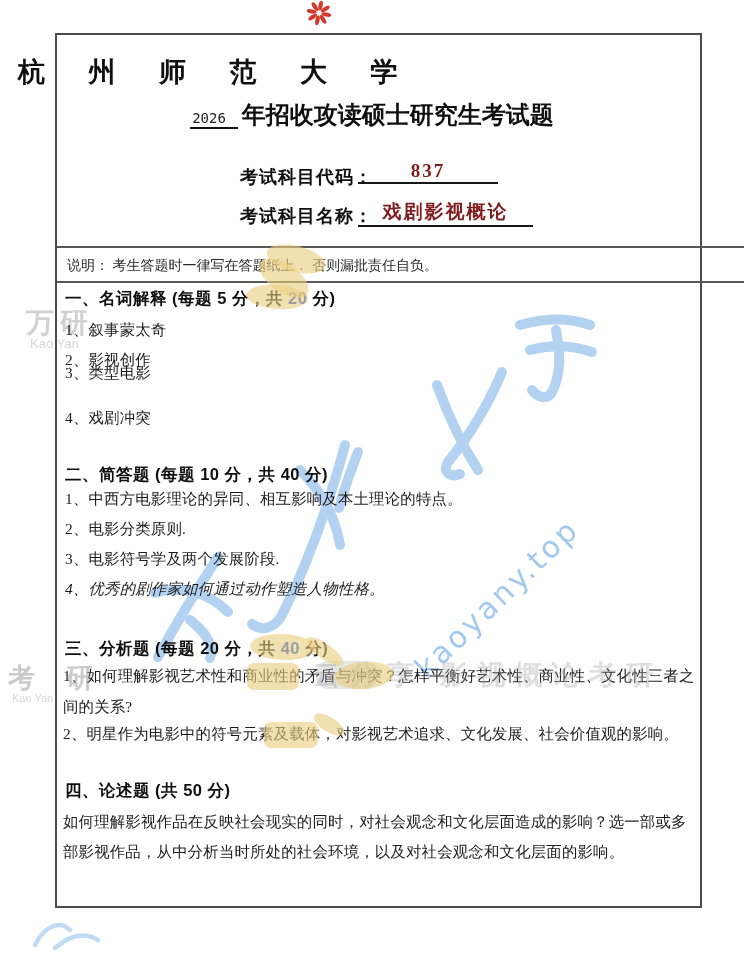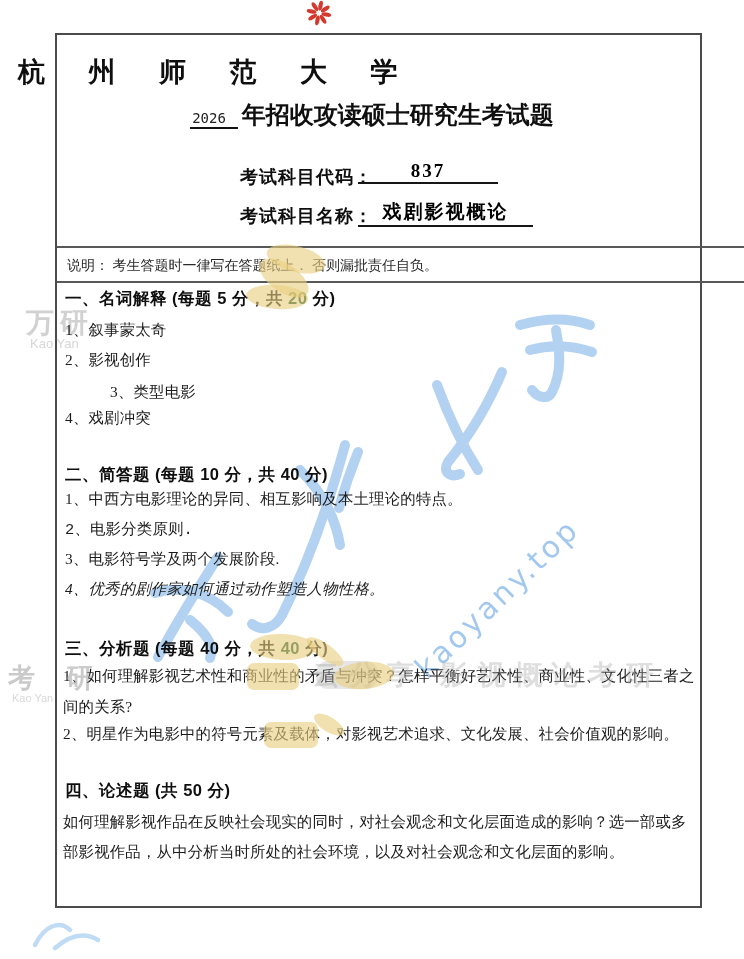--- a/index.html
+++ b/index.html
@@ -15,26 +15,26 @@
   #note-band{position:absolute;left:57px;top:246px;width:732px;height:37px;
              border-top:2px solid #585858;border-bottom:2px solid #585858;box-sizing:border-box;}
   #note-text{position:absolute;left:10px;top:9px;font-size:14px;color:#2a2a2a;}
   
   #title-univ{left:0;right:0;top:54px;text-align:left;font-size:27px;letter-spacing:18px;text-indent:18px;}
   #title-exam{left:0;right:0;top:99px;text-align:center;font-size:24px;}
   #title-exam .yr{font-family:"DejaVu Sans Mono",monospace;font-weight:normal;font-size:14px;
                   border-bottom:2px solid #111;padding:0 12px 1px 2px;margin-right:4px;color:#222;}
   .fieldlabel{font-size:18px;letter-spacing:1px;}
   .u-line{position:absolute;border-bottom:2px solid #161616;text-align:center;
-          font-size:19px;font-weight:600;letter-spacing:2px;color:#000000;}
+          font-size:19px;font-weight:600;letter-spacing:2px;color:#7f1d1d;}
   
   .hl{position:absolute;background:#e8cf7f;opacity:.62;border-radius:50%;z-index:6;}
   .hl-rect{border-radius:7px;}
   .gray-smudge{position:absolute;background:#9a9a9a;opacity:.25;border-radius:12px;z-index:5;}
-  .hl-num{color:#14532d;}
+  .hl-num{color:#1d4ed8;}
   
   .wm{position:absolute;z-index:1;}
   #wm-kaoyany{left:420px;top:655px;transform:rotate(-44deg);transform-origin:0 50%;
               font-family:"DejaVu Sans",sans-serif;font-size:30px;letter-spacing:3px;color:#9cc4ed;opacity:.92;}
   #wm-logo1{left:26px;top:304px;font-family:"Liberation Sans",sans-serif;font-weight:bold;
             font-size:28px;letter-spacing:6px;color:#c6c6c6;opacity:.8;}
   #wm-logo1-sub{left:30px;top:336px;font-family:"Liberation Sans",sans-serif;font-size:13px;color:#d2d2d2;opacity:.9;}
   #wm-stamp2{left:8px;top:660px;font-family:"Liberation Sans",sans-serif;font-weight:bold;
              font-size:27px;letter-spacing:12px;color:#9f9f9f;opacity:.55;z-index:5;}
   #wm-stamp2-sub{left:12px;top:692px;font-family:"Liberation Sans",sans-serif;font-size:11px;color:#cfcfcf;opacity:.8;z-index:5;}
@@ -110,31 +110,31 @@
 
   <div id="note-band" class="textlayer">
     <div id="note-text" class="abs">说明： 考生答题时一律写在答题纸上． 否则漏批责任自负。</div>
   </div>
 
   <div class="abs hdr sec-h textlayer" style="left:65px;top:288px;">
     <span>一、名词解释 (每题 5 分，共 </span><span class="hl-num">20</span><span> 分</span><span>)</span>
   </div>
   <div class="abs body-line textlayer" style="left:65px;top:320px;">1、叙事蒙太奇</div>
   <div class="abs body-line textlayer" style="left:65px;top:350px;">2、影视创作</div>
-  <div class="abs body-line textlayer" style="left:65px;top:382px;margin-left:45px;">3、类型电影</div>
+  <div class="abs body-line textlayer" style="left:65px;top:363px;">3、类型电影</div>
   <div class="abs body-line textlayer" style="left:65px;top:408px;">4、戏剧冲突</div>
 
   <div class="abs hdr sec-h textlayer" style="left:65px;top:464px;">二、简答题 (每题 10 分，共 40 分)</div>
   <div class="abs body-line textlayer" style="left:65px;top:489px;">1、中西方电影理论的异同、相互影响及本土理论的特点。</div>
-  <div class="abs body-line textlayer" style="left:65px;top:519px;font-family:Liberation Mono, monospace;">2、电影分类原则.</div>
+  <div class="abs body-line textlayer" style="left:65px;top:519px;">2、电影分类原则.</div>
   <div class="abs body-line textlayer" style="left:65px;top:549px;">3、电影符号学及两个发展阶段.</div>
   <div class="abs body-line textlayer" style="left:65px;top:579px;font-style:italic;">4、优秀的剧作家如何通过动作塑造人物性格。</div>
 
   <div class="abs hdr sec-h textlayer" style="left:65px;top:638px;">
-    <span>三、分析题 (每题 40 分，共 </span><span class="hl-num">40</span><span> 分</span><span>)</span>
+    <span>三、分析题 (每题 20 分，共 </span><span class="hl-num">40</span><span> 分</span><span>)</span>
   </div>
   <div class="abs body-line textlayer" style="left:63px;top:666px;">1、如何理解影视艺术性和商业性的矛盾与冲突？怎样平衡好艺术性、商业性、文化性三者之</div>
   <div class="abs body-line textlayer" style="left:63px;top:697px;">间的关系?</div>
   <div class="abs body-line textlayer" style="left:63px;top:724px;">2、明星作为电影中的符号元素及载体，对影视艺术追求、文化发展、社会价值观的影响。</div>
 
   <div class="abs hdr sec-h textlayer" style="left:65px;top:780px;">四、论述题 (共 50 分)</div>
   <div class="abs body-line textlayer" style="left:63px;top:812px;">如何理解影视作品在反映社会现实的同时，对社会观念和文化层面造成的影响？选一部或多</div>
   <div class="abs wm" id="wm-stamp2">考 研</div>
 
   <div class="abs body-line textlayer" style="left:63px;top:842px;">部影视作品，从中分析当时所处的社会环境，以及对社会观念和文化层面的影响。</div>

